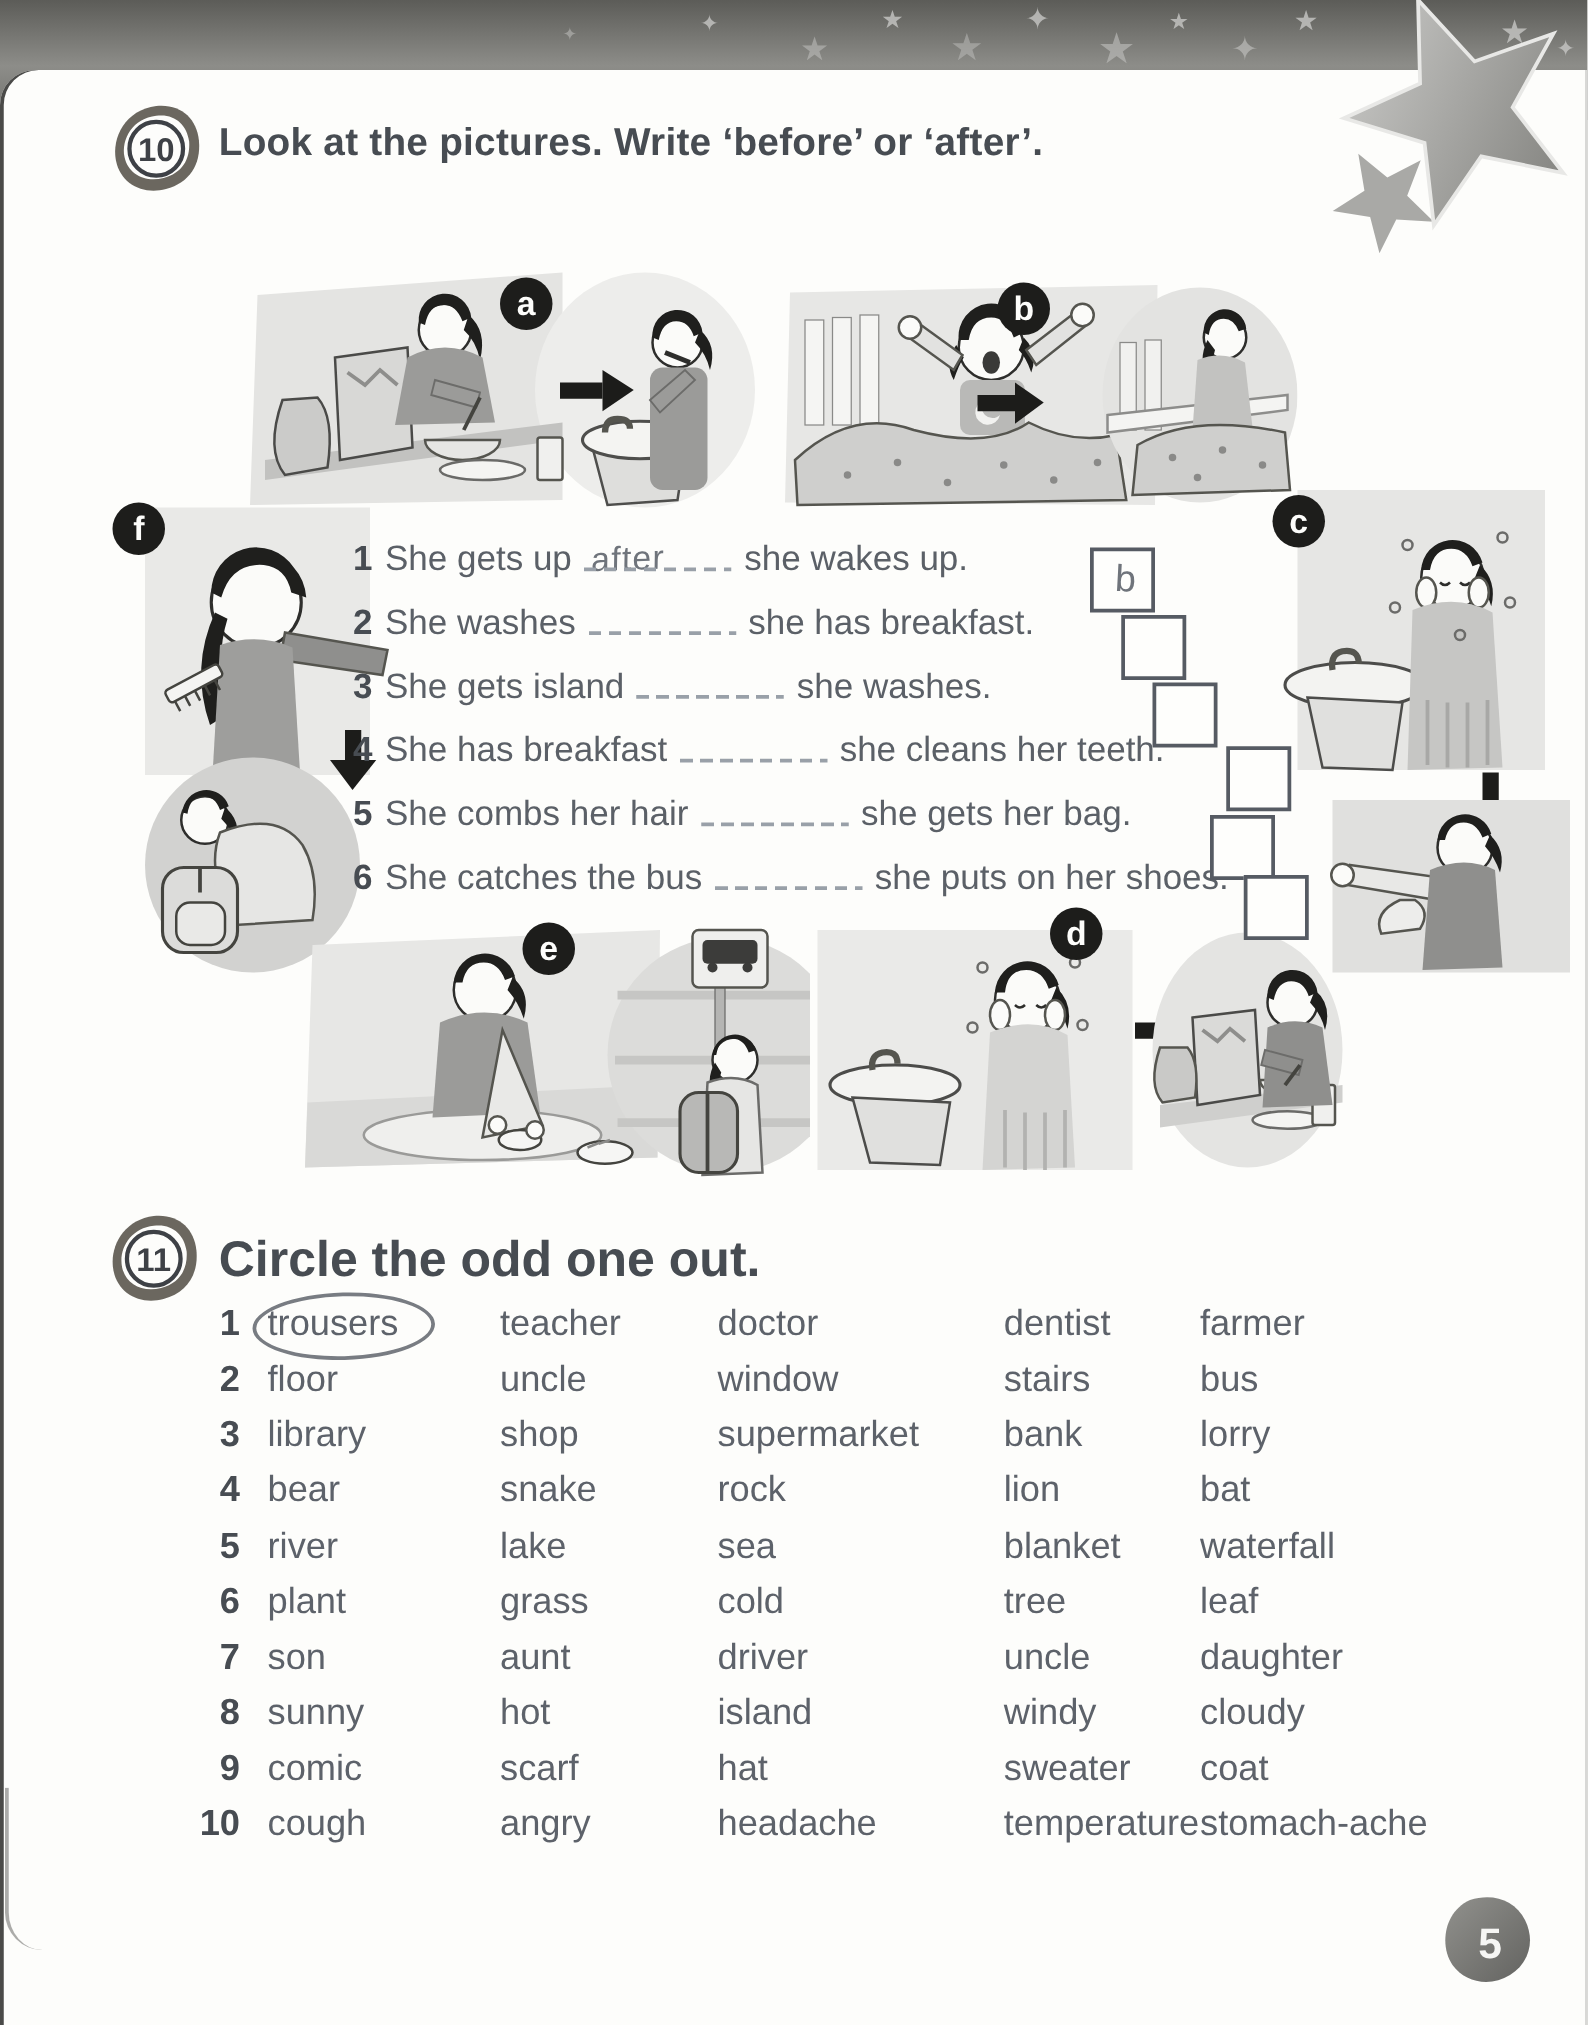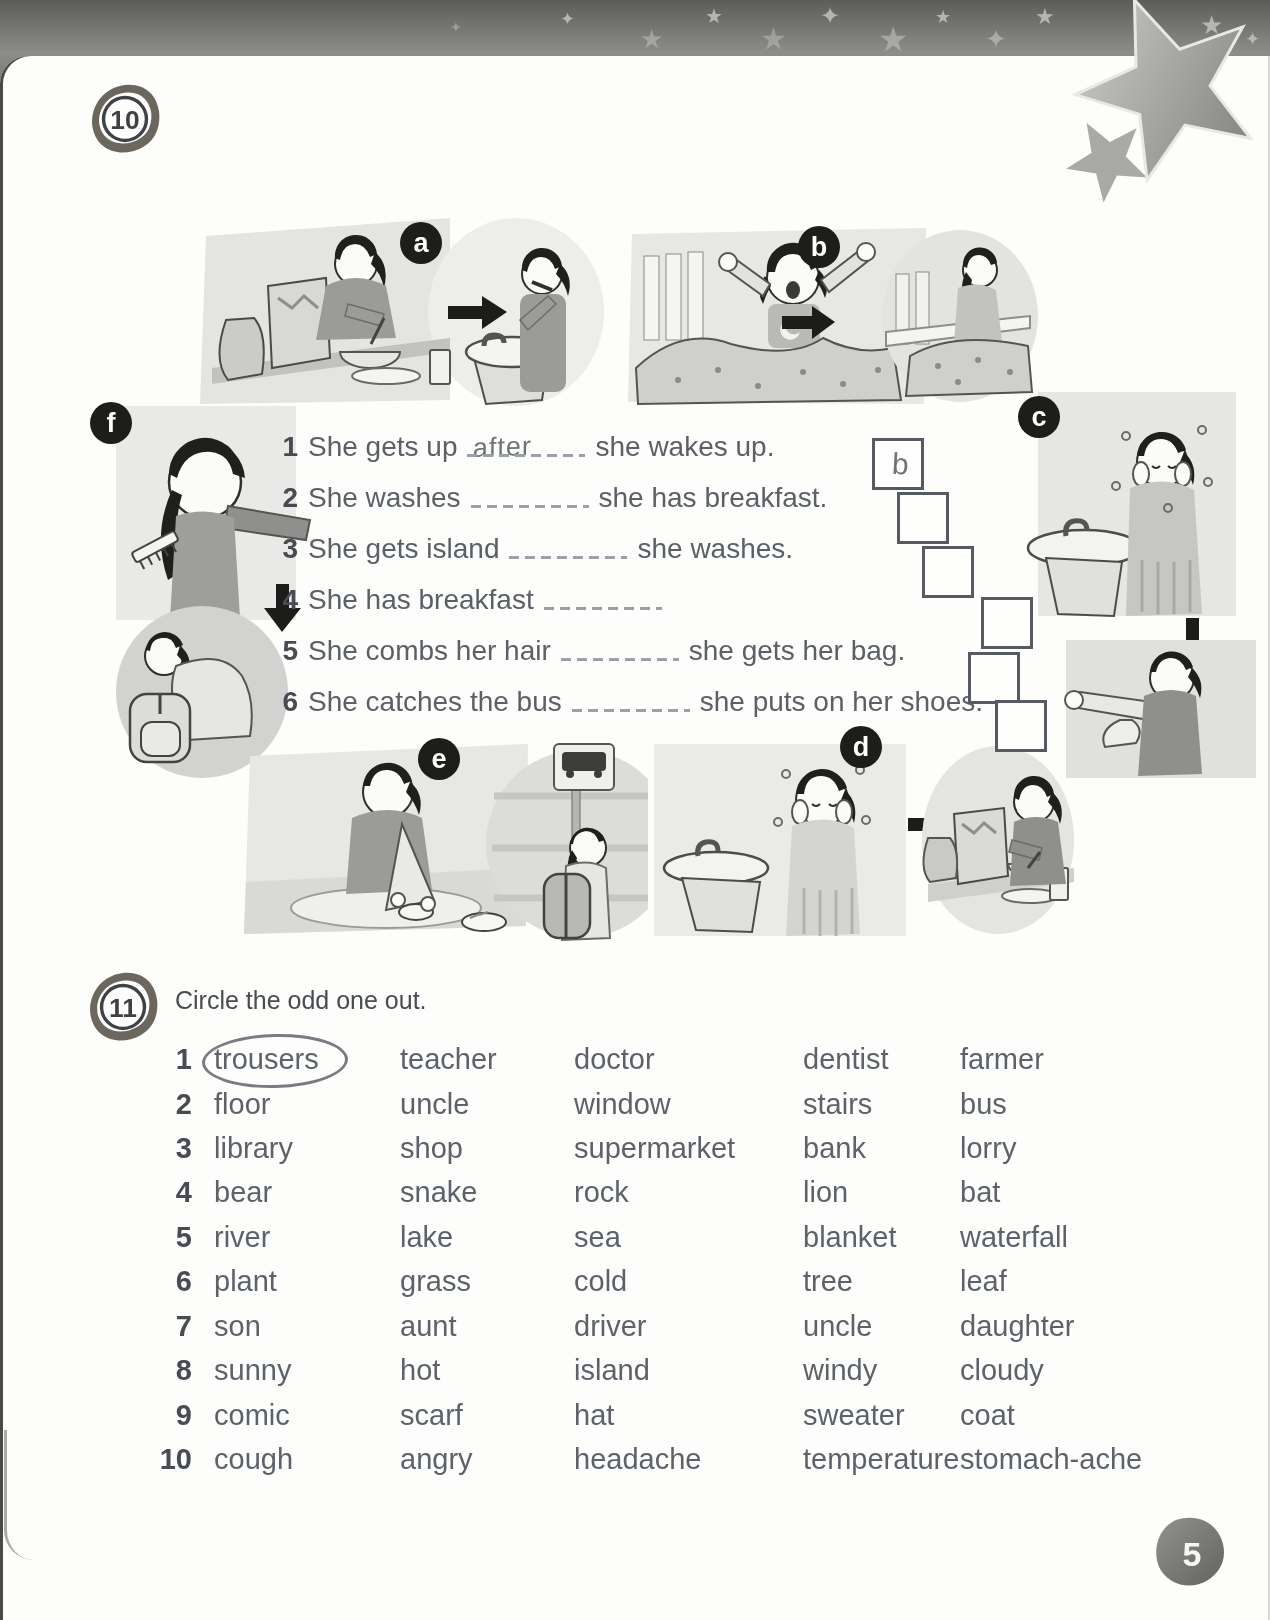--- a/index.html
+++ b/index.html
@@ -10,21 +10,21 @@
         background:linear-gradient(#5c5c58,#8d8d89 55%,#6f6f6b);}
   .band .star{position:absolute;color:#c7c7c5;opacity:.8;line-height:1;}
   .paper{position:absolute;left:0;top:56px;right:0;bottom:0;background:#fdfdfb;
          border-top-left-radius:28px;box-shadow:inset 3px 0 0 #4a4a48, inset -2px 0 0 #d8d8d6;}
   .corner-star{position:absolute;left:1048px;top:-10px;width:230px;height:215px;}
   
   .exbadge{position:absolute;width:78px;height:78px;}
   .exbadge text{font-family:"Liberation Sans",sans-serif;font-weight:bold;}
   .title10{position:absolute;left:175px;top:92px;font-size:31px;font-weight:bold;
            color:#474c52;line-height:44px;letter-spacing:.2px;}
-  .title11{position:absolute;left:175px;top:986px;font-size:25px;font-weight:normal;color:#474c52;}
+  .title11{position:absolute;left:175px;top:986px;font-size:40px;font-weight:bold;color:#474c52;}
   
   .panel{position:absolute;}
   .pbadge{position:absolute;width:42px;height:42px;border-radius:50%;background:#1d1d1b;
           color:#fdfdfb;font-size:27px;font-weight:bold;display:flex;align-items:center;
           justify-content:center;z-index:5;}
   
   .sent{position:absolute;left:272px;display:flex;gap:10px;align-items:baseline;
         font-size:28px;color:#5b6067;white-space:nowrap;}
   .snum{width:26px;text-align:right;font-weight:bold;color:#474c52;}
   .blank{display:inline-block;min-width:118px;height:30px;position:relative;}
@@ -86,20 +86,21 @@
     </g>
   </svg>
 
   <svg class="exbadge" style="left:86px;top:80px;" viewBox="0 0 80 80">
     <path d="M40,5 C60,3 73,15 75,33 C77,53 67,68 48,73 C29,78 11,69 7,50 C3,31 15,8 40,5 Z" fill="#6b675f"></path>
     <path d="M40,13 C55,11 65,20 67,34 C68,49 61,60 46,64 C31,68 17,61 14,47 C11,32 21,15 40,13 Z" fill="#fdfdfb"></path>
     <circle cx="40" cy="40" r="22" fill="none" stroke="#3e4146" stroke-width="3.5"></circle>
     <text x="40" y="50" text-anchor="middle" font-size="27" fill="#3e4146">10</text>
   </svg>
   <div class="title10">
+    <div>Look at the pictures. Write ‘before’ or ‘after’.</div>
   </div>
 
   <svg class="panel" style="left:198px;top:202px;" width="408" height="205" viewBox="0 0 408 205">
     <polygon points="8,34 252,16 252,198 2,202" fill="#e4e4e2"></polygon>
     <ellipse cx="318" cy="110" rx="88" ry="94" fill="#ededeb"></ellipse>
     <polygon points="14,166 252,136 252,150 14,182" fill="#c2c2c0"></polygon>
     <path d="M28,118 q-14,40 2,60 l34,-6 q6,-40 -8,-56 z" fill="#cbcbc9" stroke="#4a4a48" stroke-width="2"></path>
     <polygon points="70,84 128,76 132,156 74,166" fill="#d8d8d6" stroke="#4a4a48" stroke-width="2"></polygon>
     <path d="M80,96 l14,10 12,-12 14,12" stroke="#8e8e8c" fill="none" stroke-width="3"></path>
     <path d="M142,150 a30,16 0 0 0 60,0 z" fill="#e6e6e4" stroke="#55554f" stroke-width="2"></path>
@@ -339,20 +340,21 @@
   <div class="sent" style="top:533px;">
     <span class="snum">3</span>
     <span>She gets island</span>
     <span class="blank"><span class="hand"></span></span>
     <span>she washes.</span>
   </div>
   <div class="sent" style="top:584px;">
     <span class="snum">4</span>
     <span>She has breakfast</span>
     <span class="blank"><span class="hand"></span></span>
+    <span>she cleans her teeth.</span>
   </div>
   <div class="sent" style="top:635px;">
     <span class="snum">5</span>
     <span>She combs her hair</span>
     <span class="blank"><span class="hand"></span></span>
     <span>she gets her bag.</span>
   </div>
   <div class="sent" style="top:686px;">
     <span class="snum">6</span>
     <span>She catches the bus</span>

